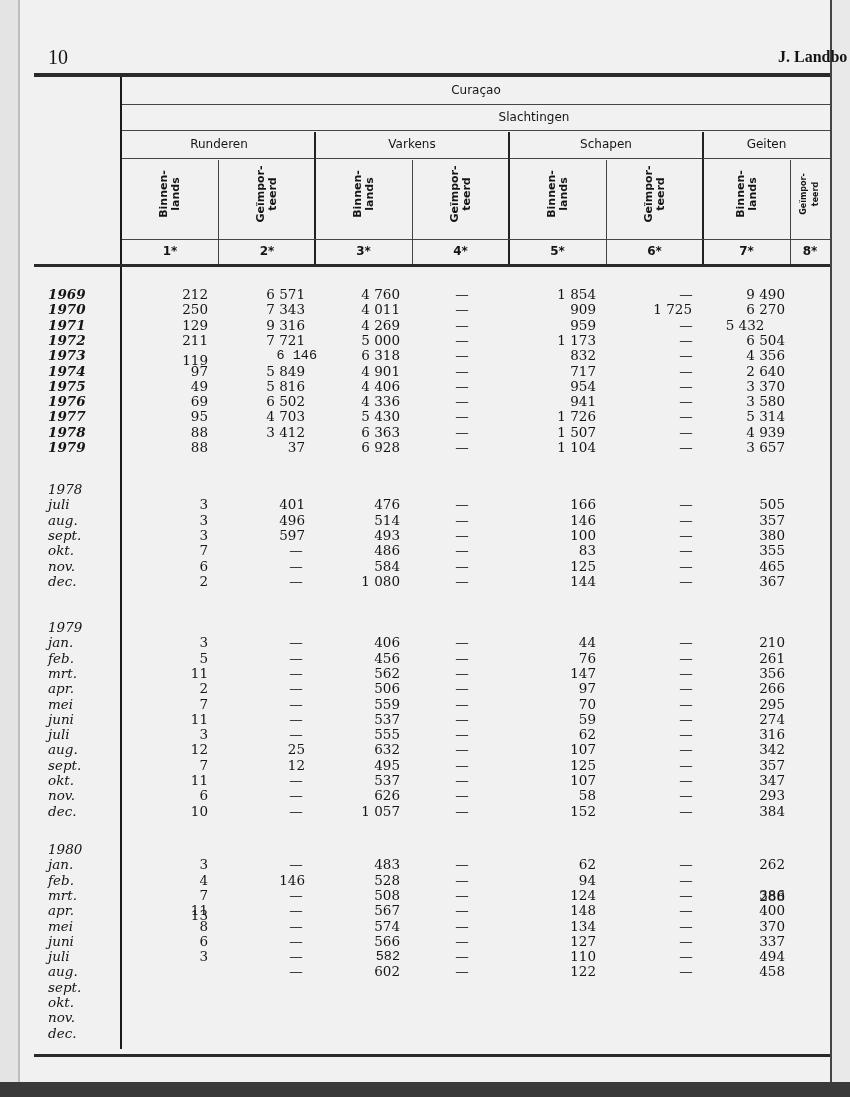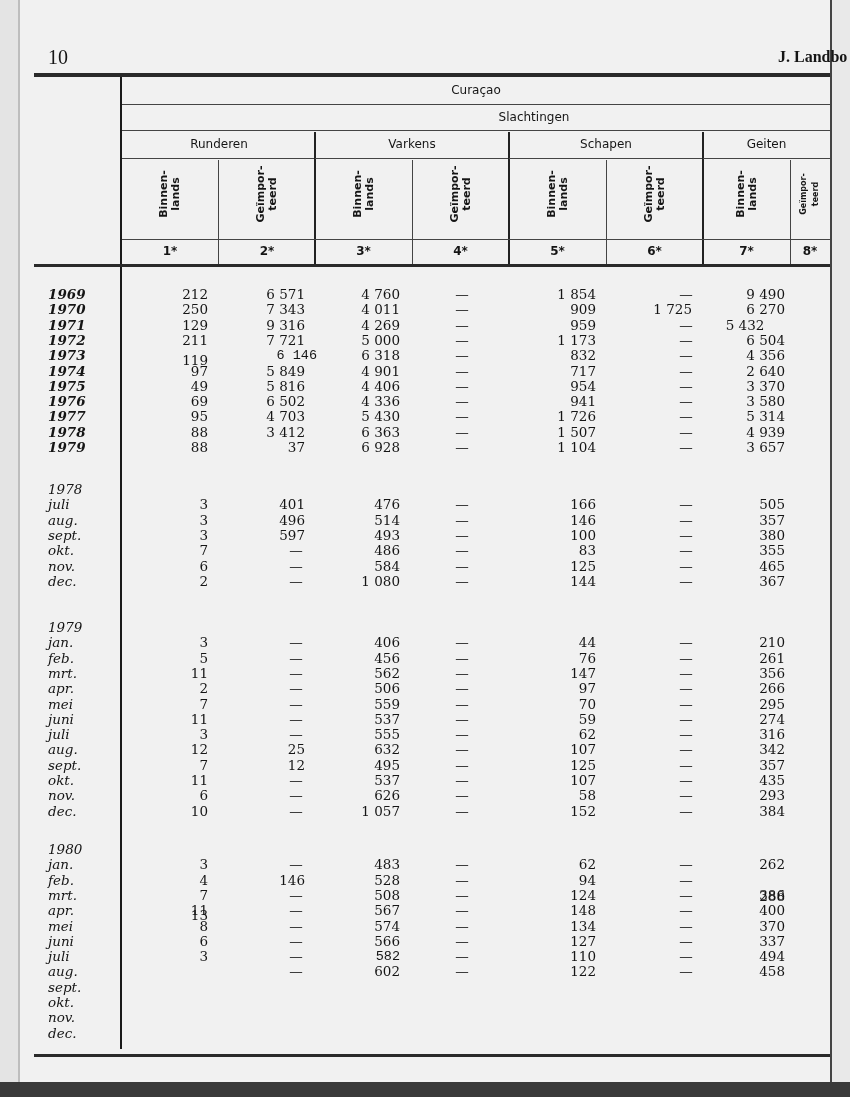--- a/index.html
+++ b/index.html
@@ -312,21 +312,21 @@
     <div class="cell" style="top: 757.7px; left: 516px; width: 80px;">125</div>
     <div class="cell dash" style="top: 757.7px; left: 671px; width: 30px;">—</div>
     <div class="cell" style="top: 757.7px; left: 705px; width: 80px;">357</div>
     <div class="label" style="top: 773px;">okt.</div>
     <div class="cell" style="top: 773px; left: 128px; width: 80px;">11</div>
     <div class="cell dash" style="top: 773px; left: 281px; width: 30px;">—</div>
     <div class="cell" style="top: 773px; left: 320px; width: 80px;">537</div>
     <div class="cell dash" style="top: 773px; left: 447px; width: 30px;">—</div>
     <div class="cell" style="top: 773px; left: 516px; width: 80px;">107</div>
     <div class="cell dash" style="top: 773px; left: 671px; width: 30px;">—</div>
-    <div class="cell" style="top: 773px; left: 705px; width: 80px;">435</div>
+    <div class="cell" style="top: 773px; left: 705px; width: 80px;">347</div>
     <div class="label" style="top: 788.3px;">nov.</div>
     <div class="cell" style="top: 788.3px; left: 128px; width: 80px;">6</div>
     <div class="cell dash" style="top: 788.3px; left: 281px; width: 30px;">—</div>
     <div class="cell" style="top: 788.3px; left: 320px; width: 80px;">626</div>
     <div class="cell dash" style="top: 788.3px; left: 447px; width: 30px;">—</div>
     <div class="cell" style="top: 788.3px; left: 516px; width: 80px;">58</div>
     <div class="cell dash" style="top: 788.3px; left: 671px; width: 30px;">—</div>
     <div class="cell" style="top: 788.3px; left: 705px; width: 80px;">293</div>
     <div class="label" style="top: 803.6px;">dec.</div>
     <div class="cell" style="top: 803.6px; left: 128px; width: 80px;">10</div>

